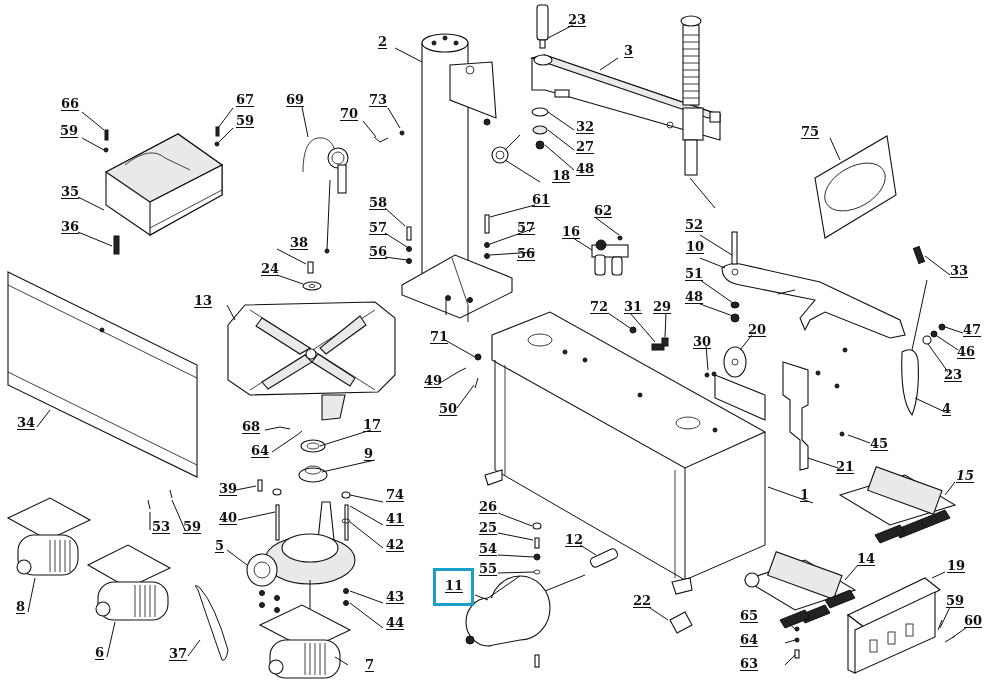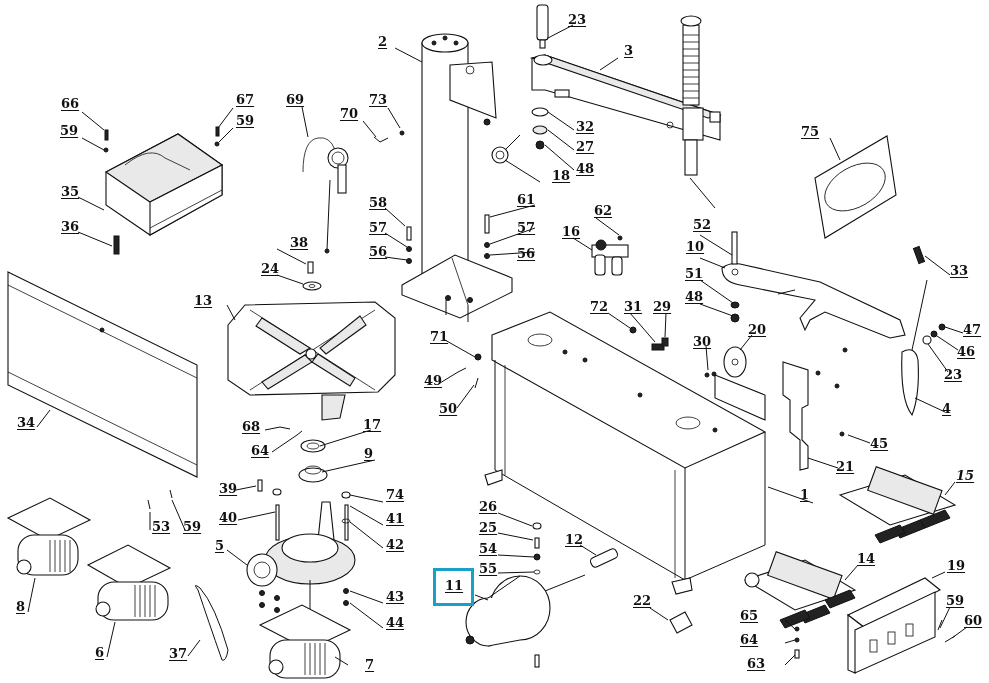--- a/index.html
+++ b/index.html
@@ -443,37 +443,37 @@
 <span class="callout" style="left:386px;top:590px;">43</span>
 <span class="callout" style="left:386px;top:616px;">44</span>
 <span class="callout" style="left:870px;top:437px;">45</span>
 <span class="callout" style="left:957px;top:345px;">46</span>
 <span class="callout" style="left:963px;top:323px;">47</span>
 <span class="callout" style="left:576px;top:162px;">48</span>
 <span class="callout" style="left:685px;top:290px;">48</span>
 <span class="callout" style="left:424px;top:374px;">49</span>
 <span class="callout" style="left:439px;top:402px;">50</span>
 <span class="callout" style="left:685px;top:267px;">51</span>
-<span class="callout" style="left:685px;top:218px;margin-left:8px;">52</span>
+<span class="callout" style="left:685px;top:218px;">52</span>
 <span class="callout" style="left:152px;top:520px;">53</span>
 <span class="callout" style="left:479px;top:542px;">54</span>
 <span class="callout" style="left:479px;top:562px;">55</span>
 <span class="callout" style="left:369px;top:245px;">56</span>
 <span class="callout" style="left:517px;top:247px;">56</span>
 <span class="callout" style="left:369px;top:221px;">57</span>
 <span class="callout" style="left:517px;top:221px;">57</span>
 <span class="callout" style="left:369px;top:196px;">58</span>
 <span class="callout" style="left:60px;top:124px;">59</span>
 <span class="callout" style="left:236px;top:114px;">59</span>
 <span class="callout" style="left:183px;top:520px;">59</span>
 <span class="callout" style="left:946px;top:594px;">59</span>
 <span class="callout" style="left:964px;top:614px;">60</span>
-<span class="callout" style="left:517px;top:193px;">61</span>
+<span class="callout" style="left:532px;top:193px;">61</span>
 <span class="callout" style="left:594px;top:204px;">62</span>
-<span class="callout" style="left:740px;top:657px;margin-left:7px;">63</span>
+<span class="callout" style="left:740px;top:657px;">63</span>
 <span class="callout" style="left:251px;top:444px;">64</span>
 <span class="callout" style="left:740px;top:633px;">64</span>
 <span class="callout" style="left:740px;top:609px;">65</span>
 <span class="callout" style="left:61px;top:97px;">66</span>
 <span class="callout" style="left:236px;top:93px;">67</span>
 <span class="callout" style="left:242px;top:420px;">68</span>
 <span class="callout" style="left:286px;top:93px;">69</span>
 <span class="callout" style="left:340px;top:107px;">70</span>
 <span class="callout" style="left:430px;top:330px;">71</span>
 <span class="callout" style="left:590px;top:300px;">72</span>

